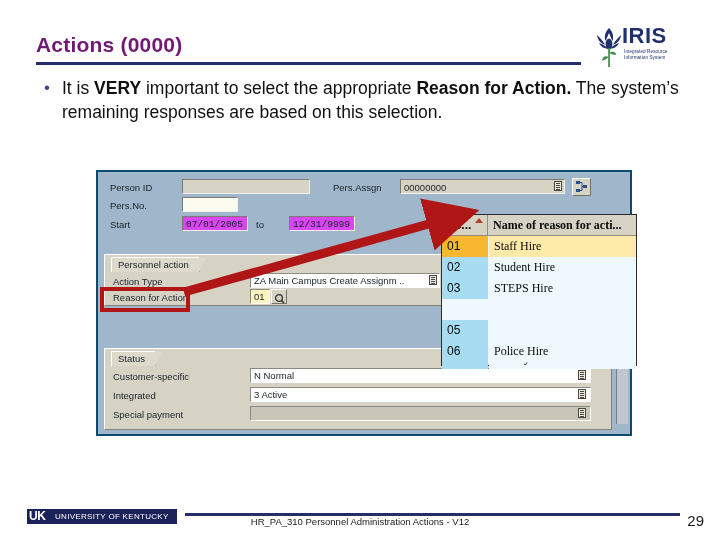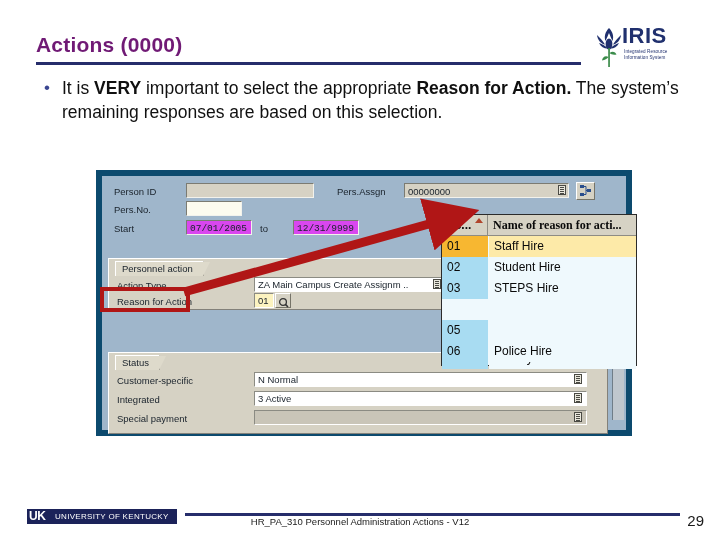--- a/index.html
+++ b/index.html
@@ -94,21 +94,21 @@
   }
   .bullet-text b { font-weight: bold; }
 
   
   .sap-shot {
     position: absolute;
     left: 96px;
     top: 170px;
     width: 536px;
     height: 266px;
-    border: 6px solid #0c4a6e;
+    border: 2px solid #0c4a6e;
     background: #9FB6CB;
     box-sizing: border-box;
   }
   .sap-inner {
     position: absolute;
     left: 2px;
     top: 2px;
     right: 2px;
     bottom: 2px;
     background: #9FB6CB;
@@ -291,20 +291,21 @@
   .ddl-val {
     position: absolute;
     left: 47px; right: 0; top: 0;
     height: 21px;
     line-height: 21px;
     font-size: 12px;
     color: #0a0a0a;
     padding-left: 5px;
     box-sizing: border-box;
     background: #EFF9FD;
+    font-family: Liberation Serif, serif;
   }
   .ddl-row.sel .ddl-key { background: #F7B731; }
   .ddl-row.sel .ddl-val { background: #FDEAA8; }
 
   
   .red-box {
     position: absolute;
     border: 4px solid #B01616;
     box-sizing: border-box;
     z-index: 50;

